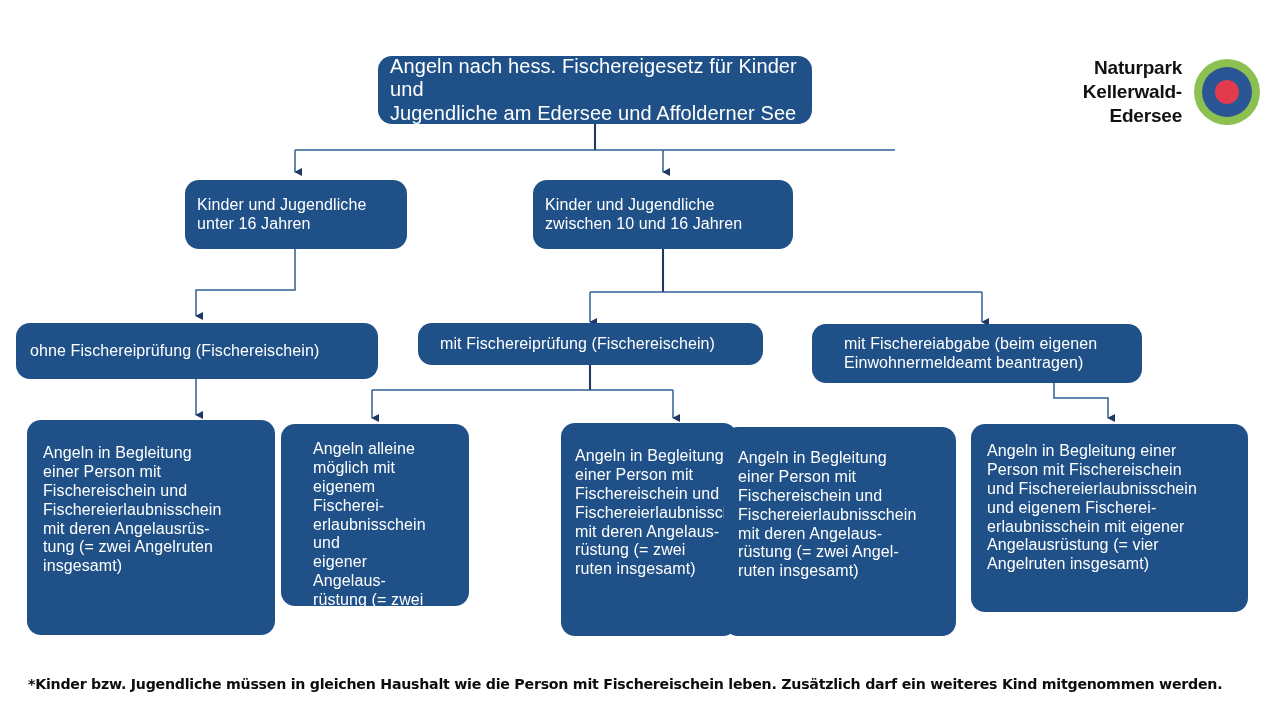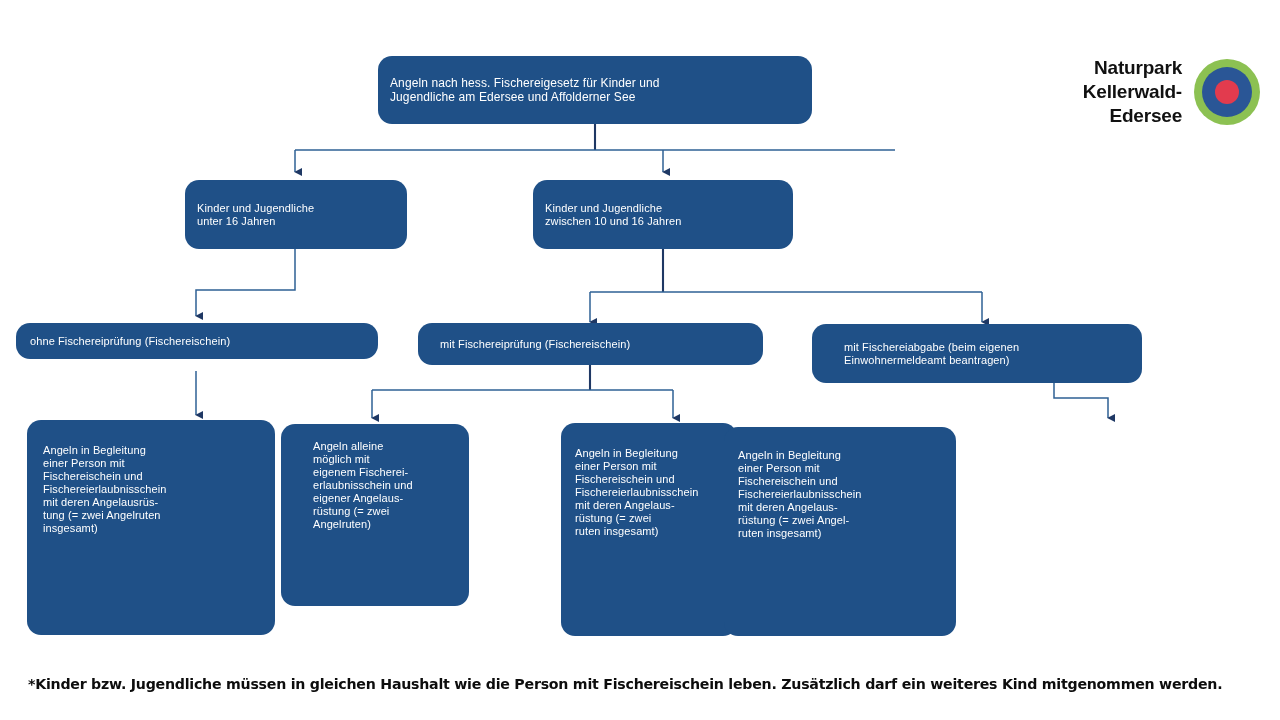--- a/index.html
+++ b/index.html
@@ -19,21 +19,21 @@
     overflow: hidden;
   }
   .node {
     position: absolute;
     background: #1F5087;
     color: #ffffff;
     border-radius: 14px;
     box-sizing: border-box;
     padding: 8px 12px;
     line-height: 1.18;
-    font-size: 11px;
+    font-size: 16px;
     letter-spacing: 0.1px;
     display: flex;
     align-items: flex-start;
     z-index: 5;
   }
   .node.vcenter { align-items: center; }
   .node .txt { width: 100%; white-space: pre-line; }
 
   #svg-connectors {
     position: absolute;
@@ -145,36 +145,36 @@
       <path d="M372,390 L673,390" stroke="#2E6094" stroke-width="1.5" fill="none"></path>
       <path d="M372,390 L372,418" stroke="#2E6094" stroke-width="1.5" fill="none" marker-end="url(#arrowDark)"></path>
       <path d="M673,390 L673,418" stroke="#2E6094" stroke-width="1.5" fill="none" marker-end="url(#arrowDark)"></path>
     </g>
 
     <g>
       <path d="M1054,383 L1054,398 L1108,398 L1108,418" stroke="#2E6094" stroke-width="1.5" fill="none" marker-end="url(#arrowDark)"></path>
     </g>
   </svg>
 
-  <div class="node vcenter" style="left:378px; top:56px; width:434px; height:68px; font-size:12px;justify-content:center;">
+  <div class="node vcenter" style="left:378px; top:56px; width:434px; height:68px; font-size:20px;justify-content:center;">
     <span class="txt">Angeln nach hess. Fischereigesetz für Kinder und
 Jugendliche am Edersee und Affolderner See</span>
   </div>
 
   <div class="node vcenter" style="left:185px; top:180px; width:222px; height:69px;">
     <span class="txt">Kinder und Jugendliche
 unter 16 Jahren</span>
   </div>
 
   <div class="node vcenter" style="left:533px; top:180px; width:260px; height:69px;">
     <span class="txt">Kinder und Jugendliche
 zwischen 10 und 16 Jahren</span>
   </div>
 
-  <div class="node vcenter" style="left:16px; top:323px; width:362px; height:36px; padding:18px 14px;">
+  <div class="node vcenter" style="left:16px; top:323px; width:362px; height:56px; padding:18px 14px;">
     <span class="txt">ohne Fischereiprüfung (Fischereischein)</span>
   </div>
 
   <div class="node vcenter" style="left:418px; top:323px; width:345px; height:42px; padding:6px 22px;">
     <span class="txt">mit Fischereiprüfung (Fischereischein)</span>
   </div>
 
   <div class="node vcenter" style="left:812px; top:324px; width:330px; height:59px;padding-left:32px;">
     <span class="txt">mit Fischereiabgabe (beim eigenen
 Einwohnermeldeamt beantragen)</span>
@@ -213,20 +213,29 @@
   <div class="node" style="left:724px; top:427px; width:232px; height:209px; padding:22px 14px; z-index:6;">
     <span class="txt">Angeln in Begleitung
 einer Person mit
 Fischereischein und
 Fischereierlaubnisschein
 mit deren Angelaus-
 rüstung (= zwei Angel-
 ruten insgesamt)</span>
   </div>
 
+  <div class="node" style="left:971px; top:424px; width:277px; height:188px; padding:18px 16px; z-index:5;">
+    <span class="txt">Angeln in Begleitung einer
+Person mit Fischereischein
+und Fischereierlaubnisschein
+und eigenem Fischerei-
+erlaubnisschein mit eigener
+Angelausrüstung (= vier
+Angelruten insgesamt)</span>
+  </div>
 
   <div id="logo">
     <div id="logo-text">Naturpark
 Kellerwald-Edersee</div>
     <div id="logo-mark">
       <div class="ring-mid"></div>
       <div class="ring-core"></div>
     </div>
   </div>
 

